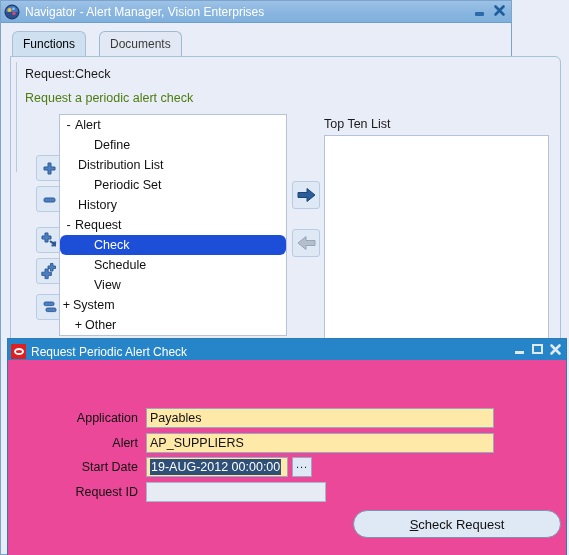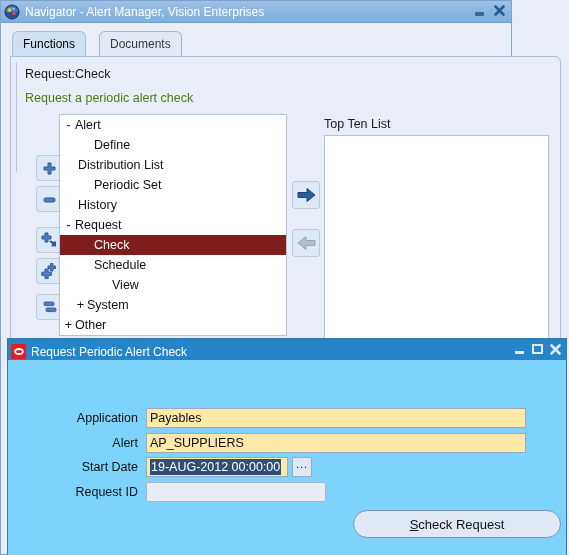--- a/index.html
+++ b/index.html
@@ -151,22 +151,23 @@
   .tree-row {
     height: 20px;
     line-height: 20px;
     font-size: 12.5px;
     white-space: nowrap;
     color: #111;
     padding-left: 2px;
     box-sizing: border-box;
   }
   .tree-row.selected {
-    background: #7f1d1d;
+    background: #1d4ed8;
     color: #ffffff;
+    border-radius: 6px;
   }
   .tree-toggle {
     display: inline-block;
     width: 13px;
     text-align: center;
     color: #111;
     font-size: 12.5px;
   }
 
   
@@ -291,35 +292,35 @@
     width: 11px; height: 10px;
     border: 2px solid #dfeaf5;
     box-sizing: border-box;
   }
 
   .dlg-body {
     position: absolute;
     left: 0; top: 21px;
     width: 100%;
     height: 195px;
-    background: #7dd3fc;
+    background: #ec4899;
   }
 
   .fld-label {
     position: absolute;
     width: 120px;
     text-align: right;
     font-size: 12.5px;
     color: #111;
     line-height: 20px;
   }
   .fld-input {
     position: absolute;
     left: 138px;
-    width: 380px;
+    width: 348px;
     height: 20px;
     background: #ffe9a8;
     border: 1px solid #9aa9bd;
     box-sizing: border-box;
     font-family: "Liberation Sans", sans-serif;
     font-size: 12.5px;
     color: #111;
     padding: 0 3px;
     line-height: 18px;
     white-space: nowrap;
@@ -472,27 +473,27 @@
         </div>
         <div class="tree-row" style="padding-left:2px">
           <span class="tree-toggle">-</span><span>Request</span>
         </div>
         <div class="tree-row selected" style="padding-left:34px">
           <span>Check</span>
         </div>
         <div class="tree-row" style="padding-left:34px">
           <span>Schedule</span>
         </div>
-        <div class="tree-row" style="padding-left:52px">
+        <div class="tree-row" style="padding-left:34px">
           <span>View</span>
         </div>
-        <div class="tree-row" style="padding-left:14px">
+        <div class="tree-row" style="padding-left:0">
           <span class="tree-toggle">+</span><span>System</span>
         </div>
-        <div class="tree-row" style="padding-left:2px">
+        <div class="tree-row" style="padding-left:12px">
           <span class="tree-toggle">+</span><span>Other</span>
         </div>
       </div>
 
       <div class="arrowbtn" style="left:281px; top:124px;">
         <svg class="svgicon" width="19" height="16" viewBox="0 0 19 16">
           <path d="M1 5.5 h9 v-4 l8 6.5 l-8 6.5 v-4 h-9 z" fill="#2b5d9b" stroke="#1d4475" stroke-width="1"></path>
         </svg>
       </div>
       <div class="arrowbtn" style="left:281px; top:172px;">

